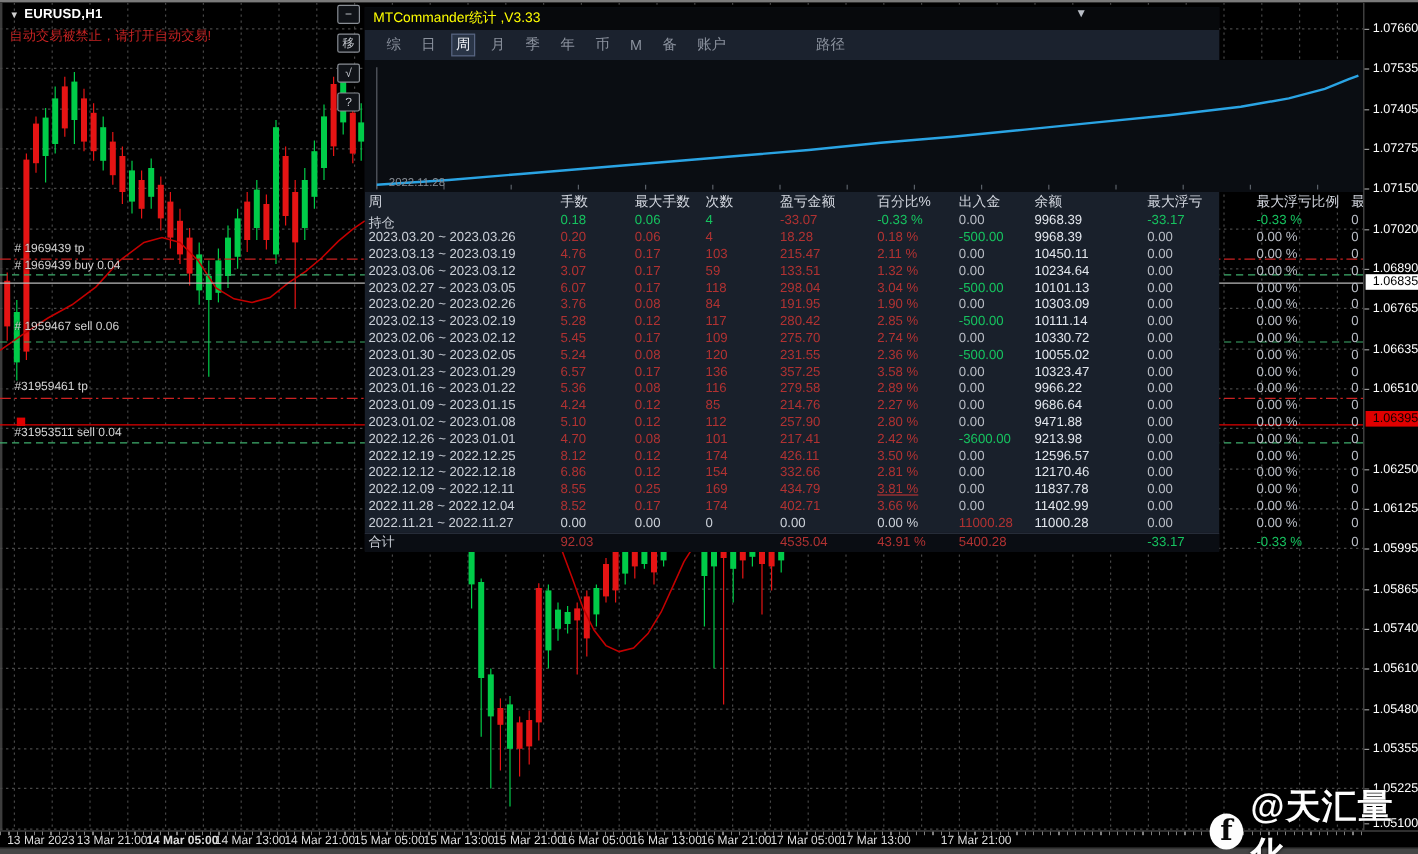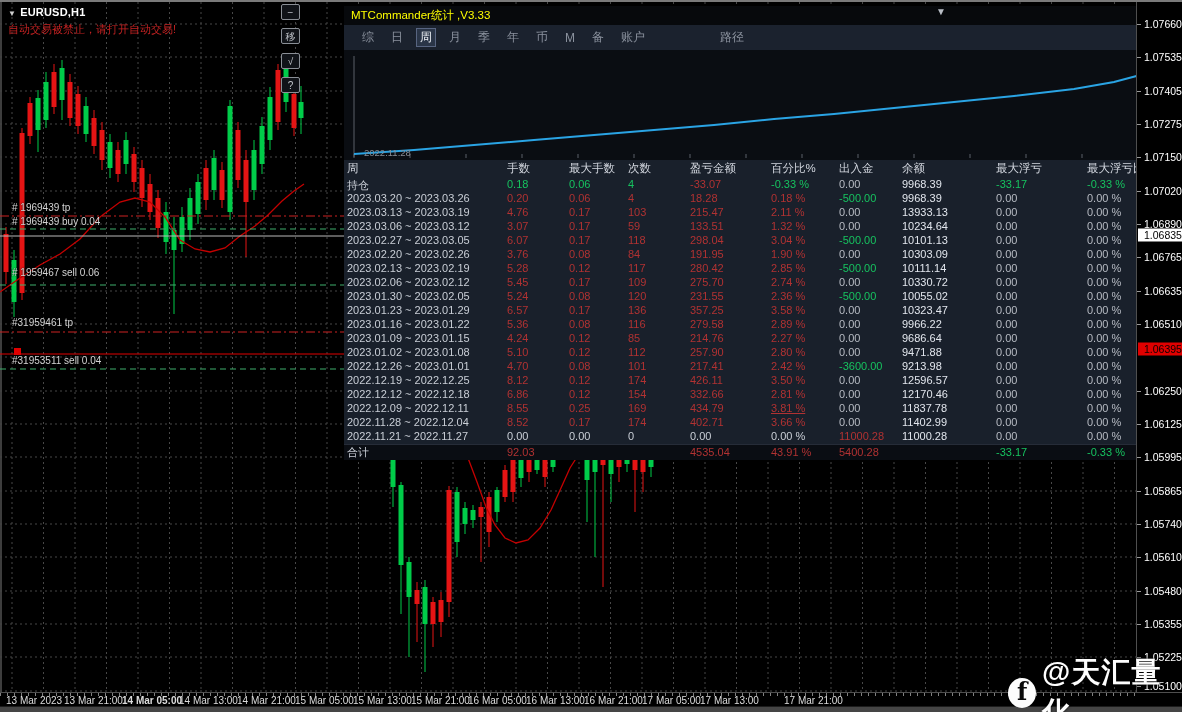--- a/index.html
+++ b/index.html
@@ -7,21 +7,21 @@
           font-family:"Liberation Sans",sans-serif;border-top:2px solid #7a7a7a;box-sizing:border-box;}
   .window::before{content:"";position:absolute;left:0;top:0;bottom:0;width:2px;background:#3d3d3d;}
   #chart-svg{position:absolute;left:0;top:0;}
   .sym-label{position:absolute;left:8px;top:4px;color:#fff;font-size:11px;font-weight:bold;letter-spacing:.2px;}
   .sym-label .dd{font-size:8px;color:#cfcfcf;margin-right:4px;}
   .warn{position:absolute;left:8px;top:20px;color:#c52222;font-size:11px;}
   .cbtn{position:absolute;left:281px;width:19px;height:16px;background:#101318;border:1px solid #8a8f96;
         border-radius:2px;color:#c2c6cc;font-size:10px;line-height:15px;text-align:center;box-sizing:border-box;}
   .order-label{position:absolute;color:#d4d4d4;font-size:10px;white-space:nowrap;text-shadow:0 0 2px #000;}
   
-  .panel{position:absolute;left:304px;top:4px;width:832px;height:453px;background:#19202b;margin-left:40px;}
+  .panel{position:absolute;left:304px;top:4px;width:712px;height:453px;background:#19202b;}
   .ptitle{position:absolute;left:0;top:0;width:100%;height:19px;background:#07090c;color:#ffff00;
           font-size:11.5px;line-height:19px;padding-left:7px;box-sizing:border-box;}
   .parrow{position:absolute;left:592px;top:1px;color:#b9bec6;font-size:10px;line-height:10px;}
   .pmenu{position:absolute;left:0;top:19px;width:100%;height:25px;background:#1b222e;display:flex;
          align-items:center;padding-left:14px;box-sizing:border-box;}
   .pmenu span{color:#8b929e;font-size:12px;margin-right:9px;padding:1px 4px;}
   .pmenu span.sel{color:#eef1f6;background:#2a3547;border:1px solid #586581;padding:0 3px;}
   .pmenu span.path{margin-left:58px;}
   .equity{position:absolute;left:0;top:44px;width:832px;height:110px;background:#0a0d12;}
   .eqlabel{position:absolute;left:20px;top:141px;color:#878d95;font-size:9.5px;}
@@ -364,21 +364,21 @@
           <span style="left:822px;" class="c-d">0</span>
         </div>
         <div class="trow">
           <span style="left:3px;" class="c-w">2023.03.13 ~ 2023.03.19</span>
           <span style="left:163px;" class="c-r">4.76</span>
           <span style="left:225px;" class="c-r">0.17</span>
           <span style="left:284px;" class="c-r">103</span>
           <span style="left:346px;" class="c-r">215.47</span>
           <span style="left:427px;" class="c-r">2.11 %</span>
           <span style="left:495px;" class="c-d">0.00</span>
-          <span style="left:558px;" class="c-b">13933.13</span>
+          <span style="left:558px;" class="c-b">10450.11</span>
           <span style="left:652px;" class="c-d">0.00</span>
           <span style="left:743px;" class="c-d">0.00 %</span>
           <span style="left:822px;" class="c-d">0</span>
         </div>
         <div class="trow">
           <span style="left:3px;" class="c-w">2023.03.06 ~ 2023.03.12</span>
           <span style="left:163px;" class="c-r">3.07</span>
           <span style="left:225px;" class="c-r">0.17</span>
           <span style="left:284px;" class="c-r">59</span>
           <span style="left:346px;" class="c-r">133.51</span>

